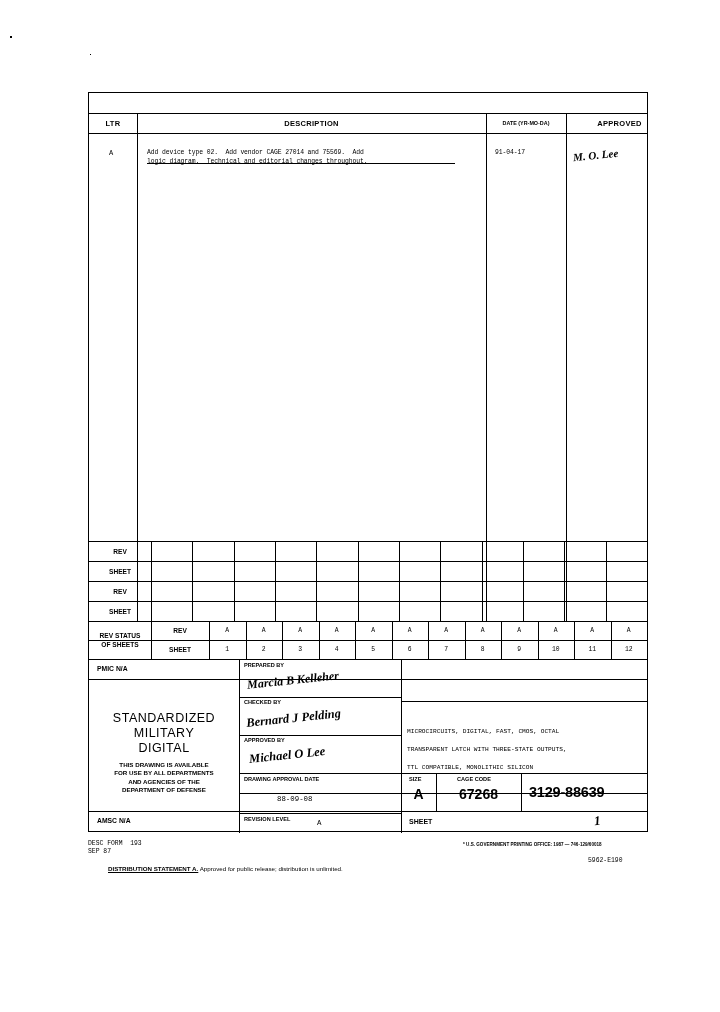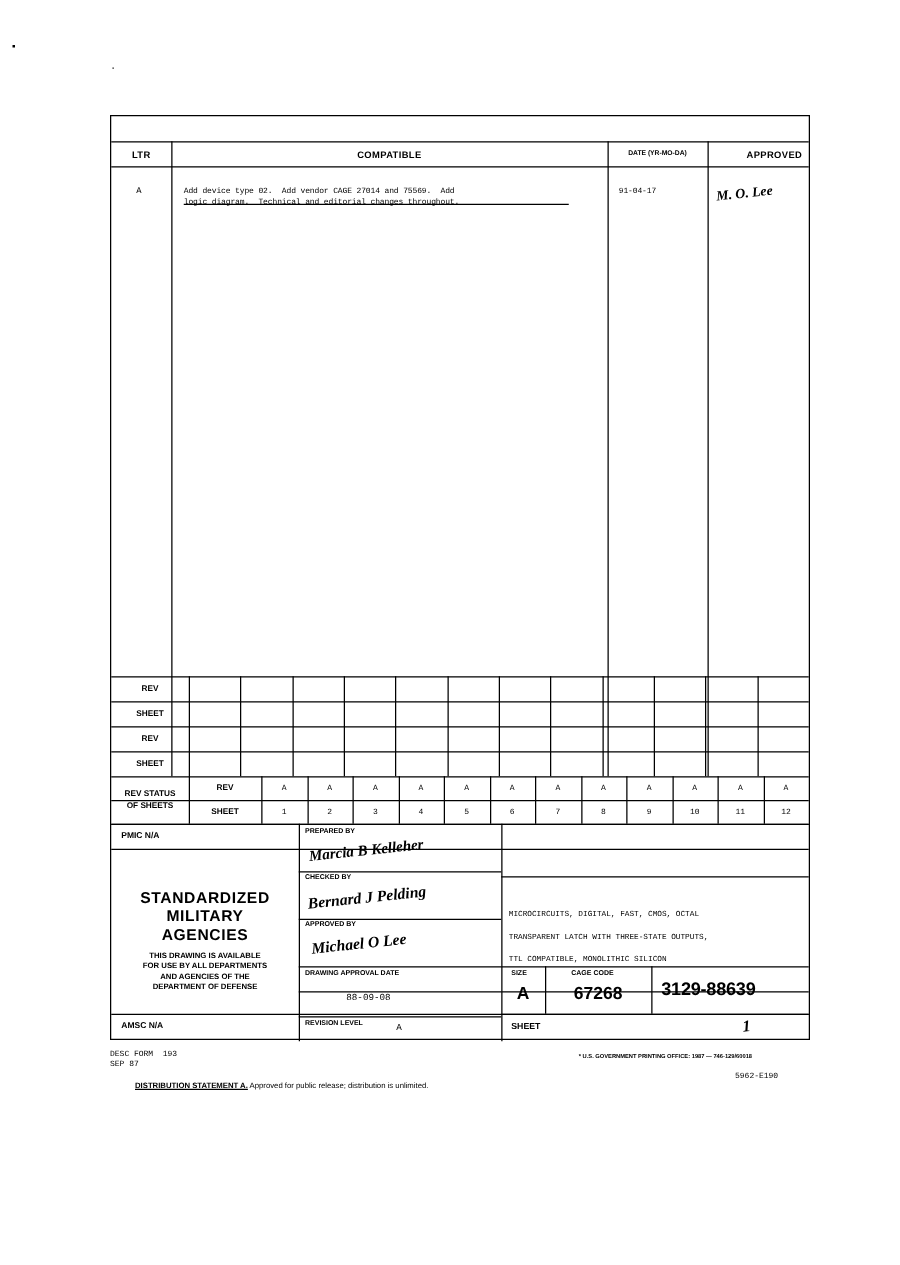--- a/index.html
+++ b/index.html
@@ -106,21 +106,21 @@
   .tb-text {
     position: absolute;
     font-size: 6px;
     font-weight: bold;
     text-align: center;
   }
   .std-mil {
     position: absolute;
     text-align: center;
     font-size: 12.5px;
-    font-weight: bold;
+    font-weight: normal;
     letter-spacing: .5px;
     line-height: 15px;
   }
   .avail {
     position: absolute;
     text-align: center;
     font-size: 6.2px;
     font-weight: bold;
     line-height: 8.4px;
   }
@@ -197,21 +197,21 @@
 
   <div class="speck" style="left:10px;top:36px;"></div>
   <div class="speck" style="left:90px;top:54px;width:1px;height:1px;"></div>
 
   <div class="frame">
 
     <div class="rowline" style="top:20px;"></div>
 
     <div class="rev-hdr">
       <div class="hcell cap" style="left:0;width:48px;">LTR</div>
-      <div class="hcell cap" style="left:48px;width:349px;">COMPATIBLE</div>
+      <div class="hcell cap" style="left:48px;width:349px;">DESCRIPTION</div>
       <div class="hcell" style="left:397px;width:80px;font-size:5.4px;font-weight:bold;">DATE (YR-MO-DA)</div>
       <div class="hcell cap" style="left:490px;width:81px;">APPROVED</div>
     </div>
     <div class="rowline" style="top:40px;"></div>
 
     <div class="collline" style="left:48px;top:20px;height:508px;"></div>
     <div class="collline" style="left:397px;top:20px;height:508px;"></div>
     <div class="collline" style="left:477px;top:20px;height:508px;"></div>
 
     <div class="rev-body-text" style="left:20px;top:56px;font-size:7px;">A</div>
@@ -261,21 +261,21 @@
     <div class="rowline" style="top:566px;"></div>
 
     <div class="collline" style="left:150px;top:566px;height:174px;"></div>
     <div class="rowline" style="top:586px;"></div>
     <div class="rowline" style="top:718px;"></div>
 
     <div class="tb-text" style="left:8px;top:572px;font-size:6.8px;">PMIC N/A</div>
     <div class="std-mil" style="left:0;top:618px;width:150px;">
       <div>STANDARDIZED</div>
       <div>MILITARY</div>
-      <div>AGENCIES</div>
+      <div>DIGITAL</div>
     </div>
     <div class="avail" style="left:2px;top:668px;width:146px;">
       <div>THIS DRAWING IS AVAILABLE</div>
       <div>FOR USE BY ALL DEPARTMENTS</div>
       <div>AND AGENCIES OF THE</div>
       <div>DEPARTMENT OF DEFENSE</div>
     </div>
     <div class="tb-text" style="left:8px;top:724px;font-size:6.8px;">AMSC N/A</div>
 
     <div class="collline" style="left:312px;top:566px;height:174px;"></div>

